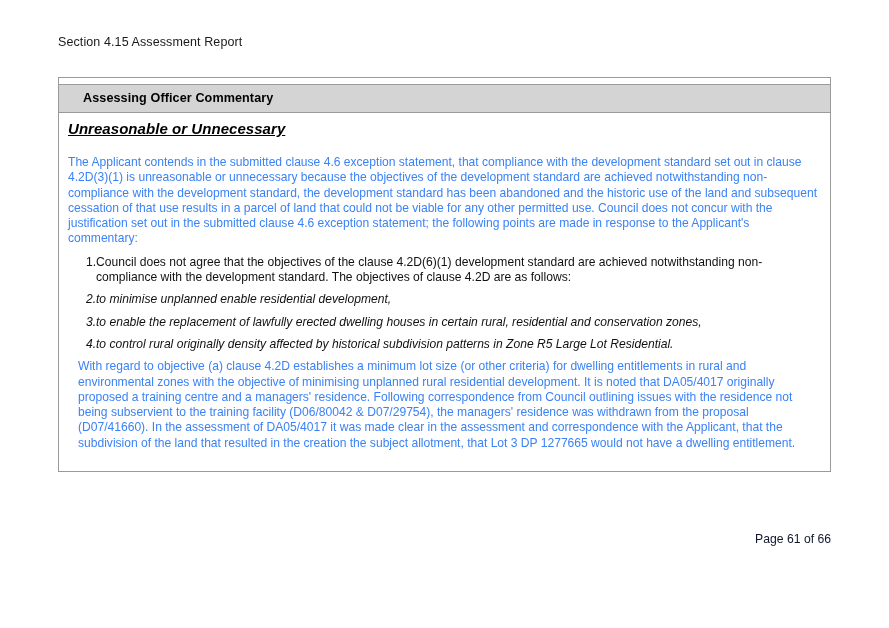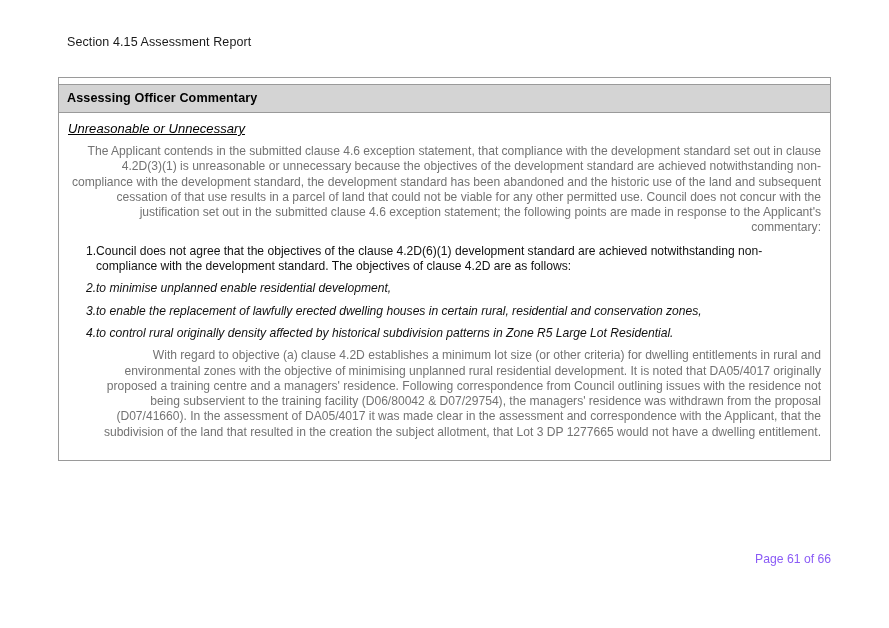--- a/index.html
+++ b/index.html
@@ -26,21 +26,20 @@
 
   .doc-header {
     position: absolute;
     left: 58px;
     top: 34px;
     font-size: 12.5px;
     line-height: 16px;
     color: #1a1a1a;
     letter-spacing: 0.1px;
     white-space: nowrap;
-    margin-left: 9px;
   }
 
   .commentary-table {
     position: absolute;
     left: 58px;
     top: 77px;
     width: 773px;
     border: 1px solid #9a9a9a;
     box-sizing: border-box;
     background: #ffffff;
@@ -57,45 +56,46 @@
     border-bottom: 1px solid #9a9a9a;
     padding: 5px 8px 6px 8px;
     box-sizing: border-box;
   }
   .header-row .title {
     font-size: 12.6px;
     font-weight: bold;
     line-height: 16px;
     color: #000;
     letter-spacing: 0.1px;
+    margin-left: 16px;
   }
 
   .body-row {
     background: #ffffff;
     padding: 8px 9px 12px 9px;
     box-sizing: border-box;
   }
 
   .subheading {
-    font-size: 13px;
-    font-weight: normal;
+    font-size: 15px;
+    font-weight: bold;
     font-style: italic;
     text-decoration: underline;
     line-height: 16px;
-    margin: 0 0 7px 0;
+    margin: 0 0 18px 0;
     letter-spacing: 0.05px;
   }
 
   p.para {
     font-size: 12.1px;
     line-height: 15.3px;
     margin: 0 0 8px 0;
-    text-align: right;
+    text-align: left;
     letter-spacing: -0.01px;
-    color: #737373;
+    color: #3b82f6;
   }
   p.para:last-child { margin-bottom: 8px; }
 
   .list {
     margin: 0 0 2px 0;
     padding: 0;
     list-style: none;
   }
   .list-item {
     display: flex;
@@ -119,24 +119,24 @@
     font-style: italic;
   }
 
   .para-indent {
     padding-left: 10px;
   }
 
   .footer {
     position: absolute;
     right: 58px;
-    top: 551px;
+    top: 531px;
     font-size: 12.2px;
     line-height: 16px;
-    color: #8b5cf6;
+    color: #0f172a;
     white-space: nowrap;
   }
 </style>
 </head>
 <body>
 
 <div class="page">
 
   <div class="doc-header">Section 4.15 Assessment Report</div>
 

